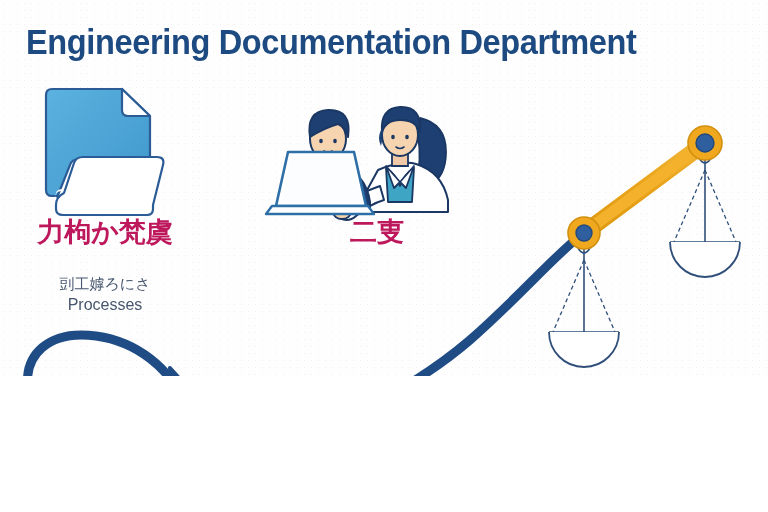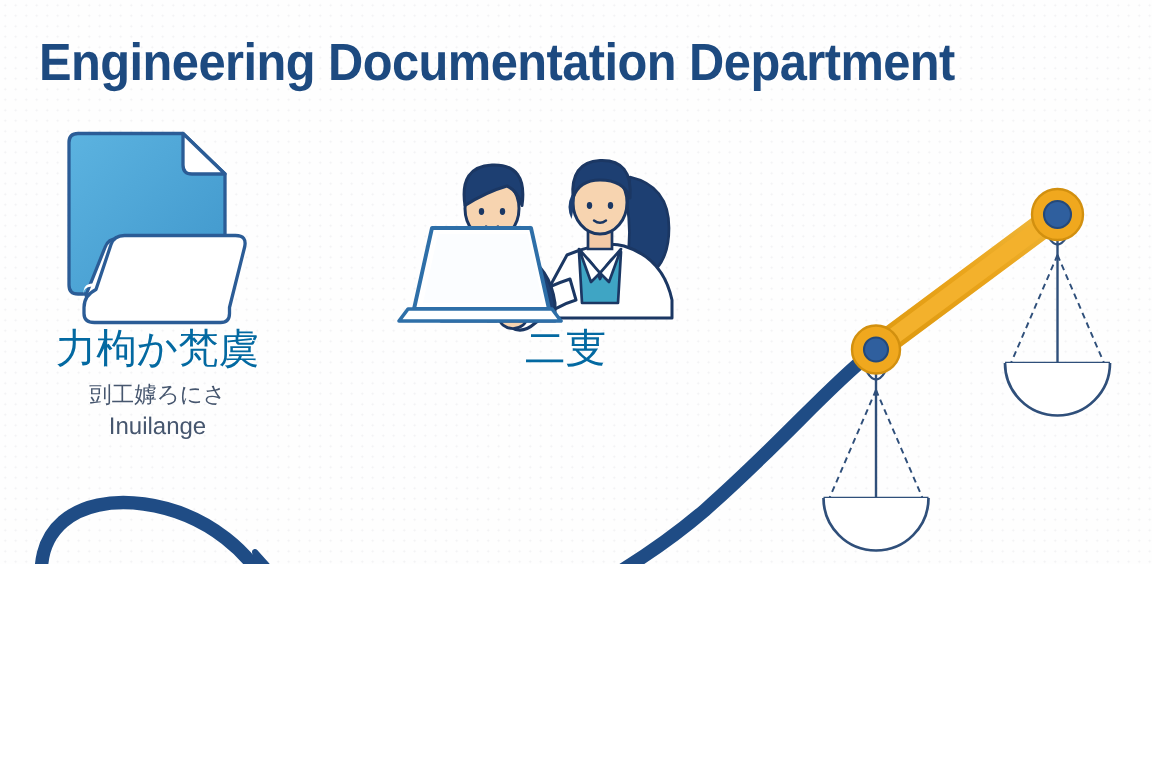--- a/index.html
+++ b/index.html
@@ -51,30 +51,30 @@
     height: 512px;
     z-index: 2;
   }
   .label-block {
     position: absolute;
     text-align: center;
     z-index: 6;
   }
   .label-heading {
     font-size: 27px;
-    font-weight: normal;
-    color: #0369a1;
+    font-weight: bold;
+    color: #be185d;
     line-height: 32px;
     white-space: nowrap;
   }
   .label-sub-cjk {
     font-size: 15px;
     color: #46566e;
     line-height: 21px;
-    margin-top: 5px;
+    margin-top: 25px;
     white-space: nowrap;
   }
   .label-sub-latin {
     font-size: 16px;
     color: #46566e;
     line-height: 21px;
     white-space: nowrap;
   }
   #label-group-1 { left: 10px;  top: 216px; width: 190px; }
   #label-group-2 { left: 282px; top: 216px; width: 190px; }
@@ -202,20 +202,20 @@
       <circle cx="584" cy="233" r="16" fill="#f0a81e" stroke="#d2900f" stroke-width="1.6"></circle>
       <circle cx="584" cy="233" r="8" fill="#2f5f9e" stroke="#24497a" stroke-width="1.4"></circle>
       <circle cx="705" cy="143" r="17" fill="#f0a81e" stroke="#d2900f" stroke-width="1.6"></circle>
       <circle cx="705" cy="143" r="9" fill="#2f5f9e" stroke="#24497a" stroke-width="1.4"></circle>
     </g>
   </svg>
 
   <div id="label-group-1" class="label-block">
     <div class="label-heading">力枸か梵虞</div>
     <div class="label-sub-cjk">剅工嫭ろにさ</div>
-    <div class="label-sub-latin">Inuilange</div>
+    <div class="label-sub-latin">Processes</div>
   </div>
 
   <div id="label-group-2" class="label-block">
     <div class="label-heading">二叓</div>
   </div>
 
 </div>
 
 </body></html>

